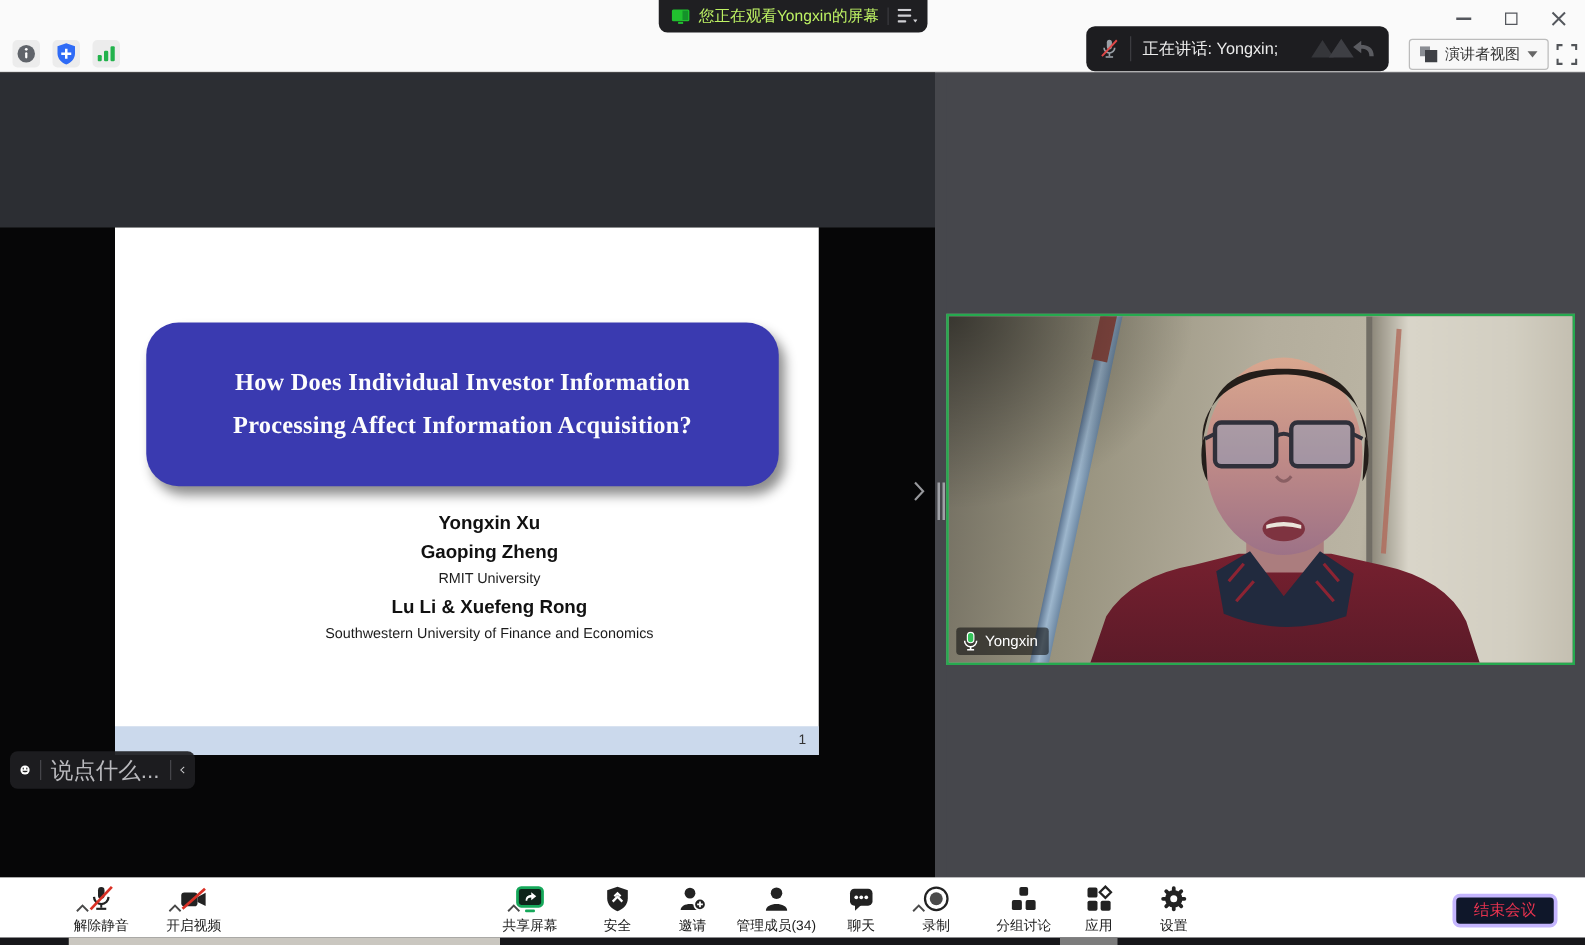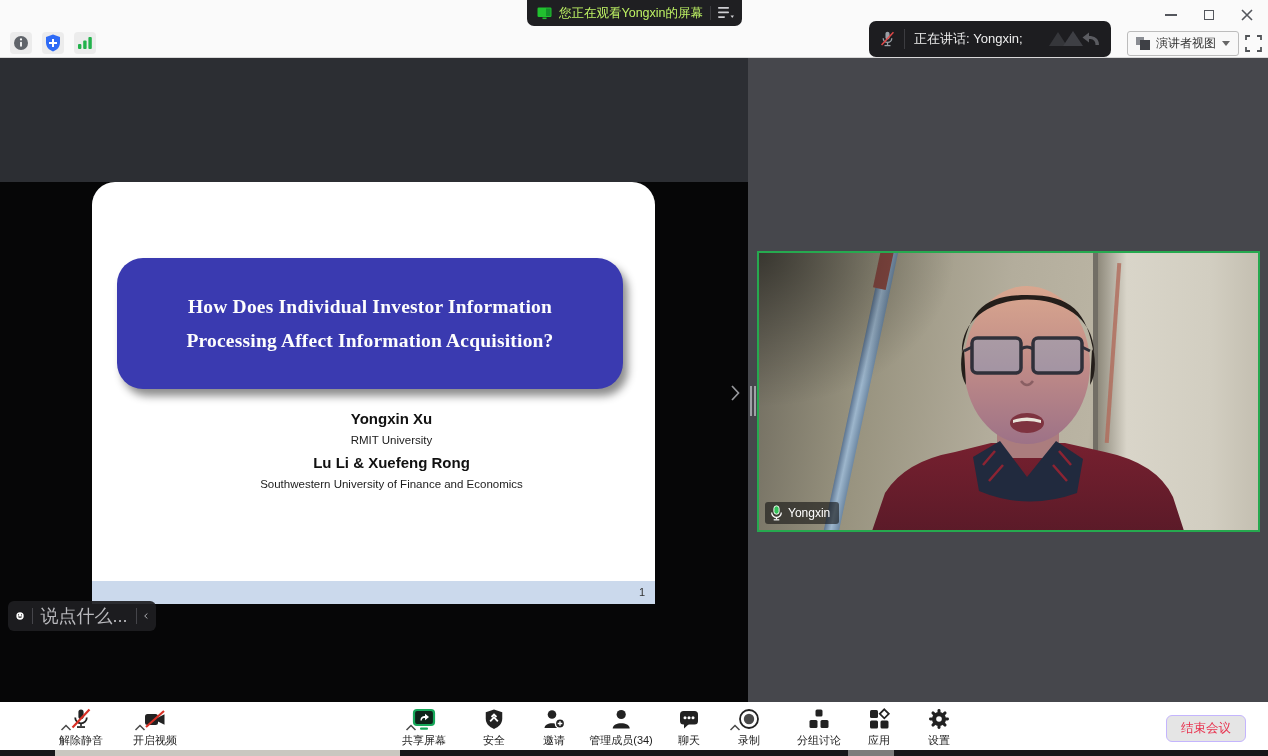--- a/index.html
+++ b/index.html
@@ -22,21 +22,21 @@
   .speaking-text { color:#ededed; font-size:13px; flex:1; }
   .view-btn { position:absolute; left:1127px; top:31px; height:25px; padding:0 8px; background:#f8f8f8; border:1px solid #bcbcbc; border-radius:3px; display:flex; align-items:center; gap:6px; color:#333; font-size:12px; }
   .caret-down { width:0; height:0; border-left:4px solid transparent; border-right:4px solid transparent; border-top:5px solid #666; }
   .fs-btn { position:absolute; left:1243px; top:33px; width:20px; height:20px; display:flex; align-items:center; justify-content:center; }
 
   
   .content { position:absolute; top:58px; left:0; width:1268px; height:644px; background:#46474c; }
   .share-area { position:absolute; left:0; top:0; width:748px; height:644px; background:#060607; overflow:hidden; }
   .share-gray { position:absolute; left:0; top:0; width:748px; height:124px; background:#2c2e33; }
 
-  .slide { position:absolute; left:92px; top:124px; width:563px; height:422px; background:#ffffff;border-radius:23px; }
+  .slide { position:absolute; left:92px; top:124px; width:563px; height:422px; background:#ffffff; }
   .slide-title-box { position:absolute; left:25px; top:76px; width:506px; height:131px; background:#3a3ab0; border-radius:26px; box-shadow:5px 7px 9px rgba(0,0,0,0.45); display:flex; flex-direction:column; align-items:center; justify-content:center; gap:12px; }
   .slide-title-box div { color:#fdfdfd; font-family:"Liberation Serif","DejaVu Serif",serif; font-weight:bold; font-size:19.5px; letter-spacing:.2px; }
   .authors { position:absolute; left:0; top:228px; width:100%; padding-left:36px; text-align:center; color:#111; }
   .author-name { font-size:15px; font-weight:bold; line-height:17px; margin-bottom:6px; }
   .author-affil { font-size:11.5px; line-height:14px; margin-bottom:7px; color:#1c1c1c; }
   .slide-footer { position:absolute; left:0; bottom:0; width:100%; height:23px; background:#cbd9ec; }
   .page-num { position:absolute; right:10px; top:5px; font-size:11px; color:#333; }
 
   .chat-pill { position:absolute; left:8px; top:543px; height:30px; width:148px; background:rgba(30,30,33,0.93); border-radius:6px; display:flex; align-items:center; padding:0 8px; gap:8px; }
   .chat-pill .vdiv { width:1px; height:16px; background:#45454a; }
@@ -58,21 +58,21 @@
   .v-vignette { position:absolute; inset:0; background:radial-gradient(ellipse 280px 220px at 0% 0%, rgba(0,0,0,0.5), transparent 70%); }
   .name-badge { position:absolute; left:6px; bottom:6px; height:22px; background:rgba(16,16,16,0.6); border-radius:3px; display:flex; align-items:center; gap:5px; padding:0 9px 0 5px; }
   .name-badge span { color:#fff; font-size:12px; }
 
   
   .toolbar { position:absolute; top:702px; left:0; width:1268px; height:48px; background:#ffffff; }
   .tb-item { position:absolute; top:4px; transform:translateX(-50%); display:flex; flex-direction:column; align-items:center; width:max-content;margin-left:48px; }
   .tb-icon { height:26px; display:flex; align-items:center; justify-content:center; }
   .tb-label { font-size:11px; color:#1b1b1b; margin-top:1px; white-space:nowrap; }
   .tb-caret { position:absolute; top:15px; transform:translateX(-50%); }
-  .end-btn { position:absolute; right:22px; top:13px; height:27px; padding:0 14px; background:#e5e5e5; border:1px solid #c4b5fd; border-radius:6px; color:#e8334f; font-size:12.5px; display:flex; align-items:center; }
+  .end-btn { position:absolute; right:22px; top:13px; height:27px; padding:0 14px; background:#0f172a; border:3px solid #c4b5fd; border-radius:6px; color:#e8334f; font-size:12.5px; display:flex; align-items:center; }
 
   .bottom-strip { position:absolute; top:750px; left:0; width:1268px; height:6px; background:#17171a; }
   .bs-seg1 { position:absolute; left:55px; top:0; width:345px; height:6px; background:#cac7c0; }
   .bs-seg2 { position:absolute; left:848px; top:0; width:46px; height:6px; background:#7c7c7c; }
 </style>
 </head>
 <body>
 
 <div class="window">
 
@@ -170,20 +170,21 @@
     <div class="share-area">
       <div class="share-gray"></div>
 
       <div class="slide">
         <div class="slide-title-box">
           <div>How Does Individual Investor Information</div>
           <div>Processing Affect Information Acquisition?</div>
         </div>
         <div class="authors">
           <div class="author-name">Yongxin Xu</div>
+          <div class="author-name">Gaoping Zheng</div>
           <div class="author-affil">RMIT University</div>
           <div class="author-name">Lu Li &amp; Xuefeng Rong</div>
           <div class="author-affil">Southwestern University of Finance and Economics</div>
         </div>
         <div class="slide-footer">
           <span class="page-num">1</span>
         </div>
       </div>
 
       <div class="chat-pill">

